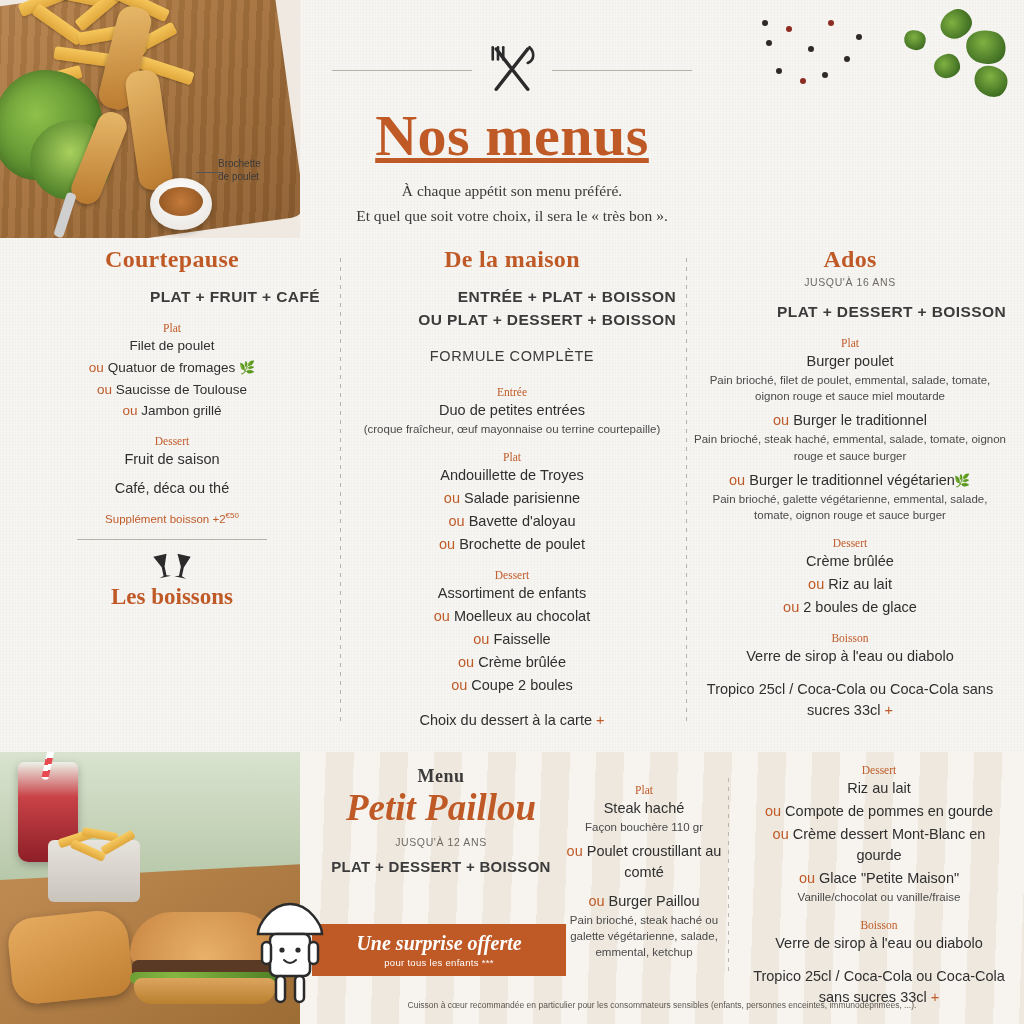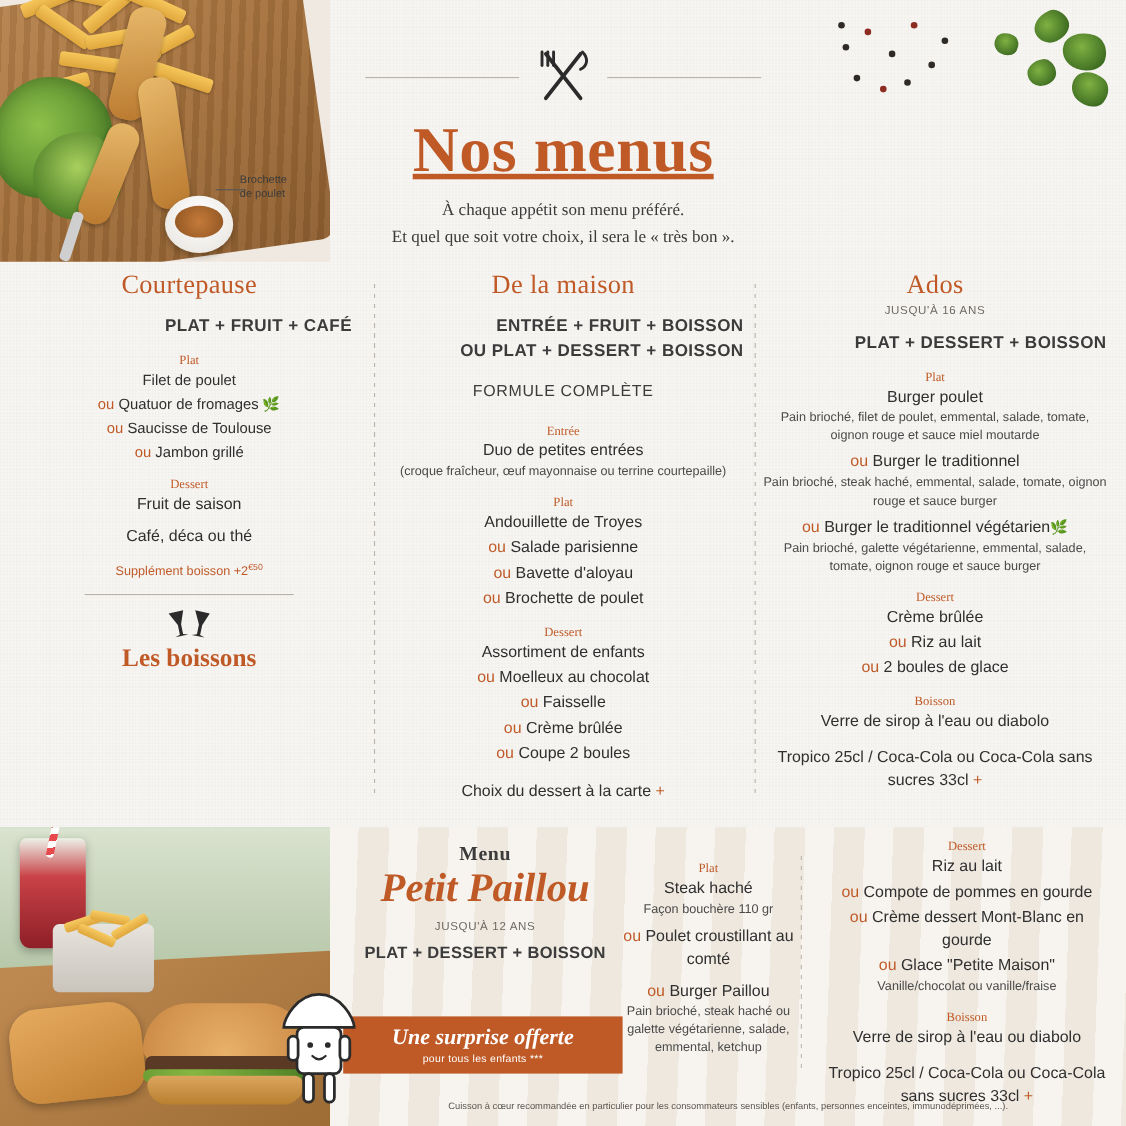--- a/index.html
+++ b/index.html
@@ -118,21 +118,21 @@
   .col-1 { left: 24px; width: 296px; }
   .col-2 { left: 348px; width: 328px; }
   .col-3 { left: 694px; width: 312px; }
   .vsep { position:absolute; top: 12px; width:1px; height: 468px;
     background: repeating-linear-gradient(180deg,#b9b2a8 0 4px, transparent 4px 9px); }
   .vsep-1 { left: 340px; }
   .vsep-2 { left: 686px; }
 
   .col-title {
     font-family: "Liberation Serif", serif;
-    font-weight: normal; font-size: 24px; color: #bf5a27; letter-spacing: .3px;
+    font-weight: bold; font-size: 24px; color: #bf5a27; letter-spacing: .3px;
   }
   .col-sub-small { font-size: 10.5px; color: #6d6862; letter-spacing: .6px; margin-top: 3px; }
   .formula {
     margin-top: 12px; font-size: 15.5px; font-weight: bold; color: #3b3b3b; letter-spacing: .4px; line-height: 1.5; text-align: right;
   }
   .formule-complete {
     margin-top: 16px; font-size: 14.5px; letter-spacing: .6px; color: #3b3b3b;
   }
   .sec-label {
     margin-top: 14px; font-size: 11.5px; color: #bf5a27;
@@ -318,21 +318,21 @@
           <path d="M10 4 L28 4 L22 20 L22 32 L28 34 L12 34 L18 32 L18 20 Z" transform="rotate(-12 19 19)"></path>
           <path d="M36 4 L54 4 L48 20 L48 32 L54 34 L38 34 L44 32 L44 20 Z" transform="rotate(12 45 19)"></path>
         </g>
       </svg>
       <div class="boissons-title">Les boissons</div>
     </div>
 
     <div class="col col-2">
       <div class="col-title">De la maison</div>
       <div class="formula">
-        <div>ENTRÉE + FRUIT + BOISSON</div>
+        <div>ENTRÉE + PLAT + BOISSON</div>
         <div>OU PLAT + DESSERT + BOISSON</div>
       </div>
       <div class="formule-complete">FORMULE COMPLÈTE</div>
 
       <div class="sec-label" style="margin-top:22px">Entrée</div>
       <div class="item big"><span>Duo de petites entrées</span></div>
       <div class="desc">(croque fraîcheur, œuf mayonnaise ou terrine courtepaille)</div>
 
       <div class="sec-label">Plat</div>
       <div class="item big"><span>Andouillette de Troyes</span></div>

